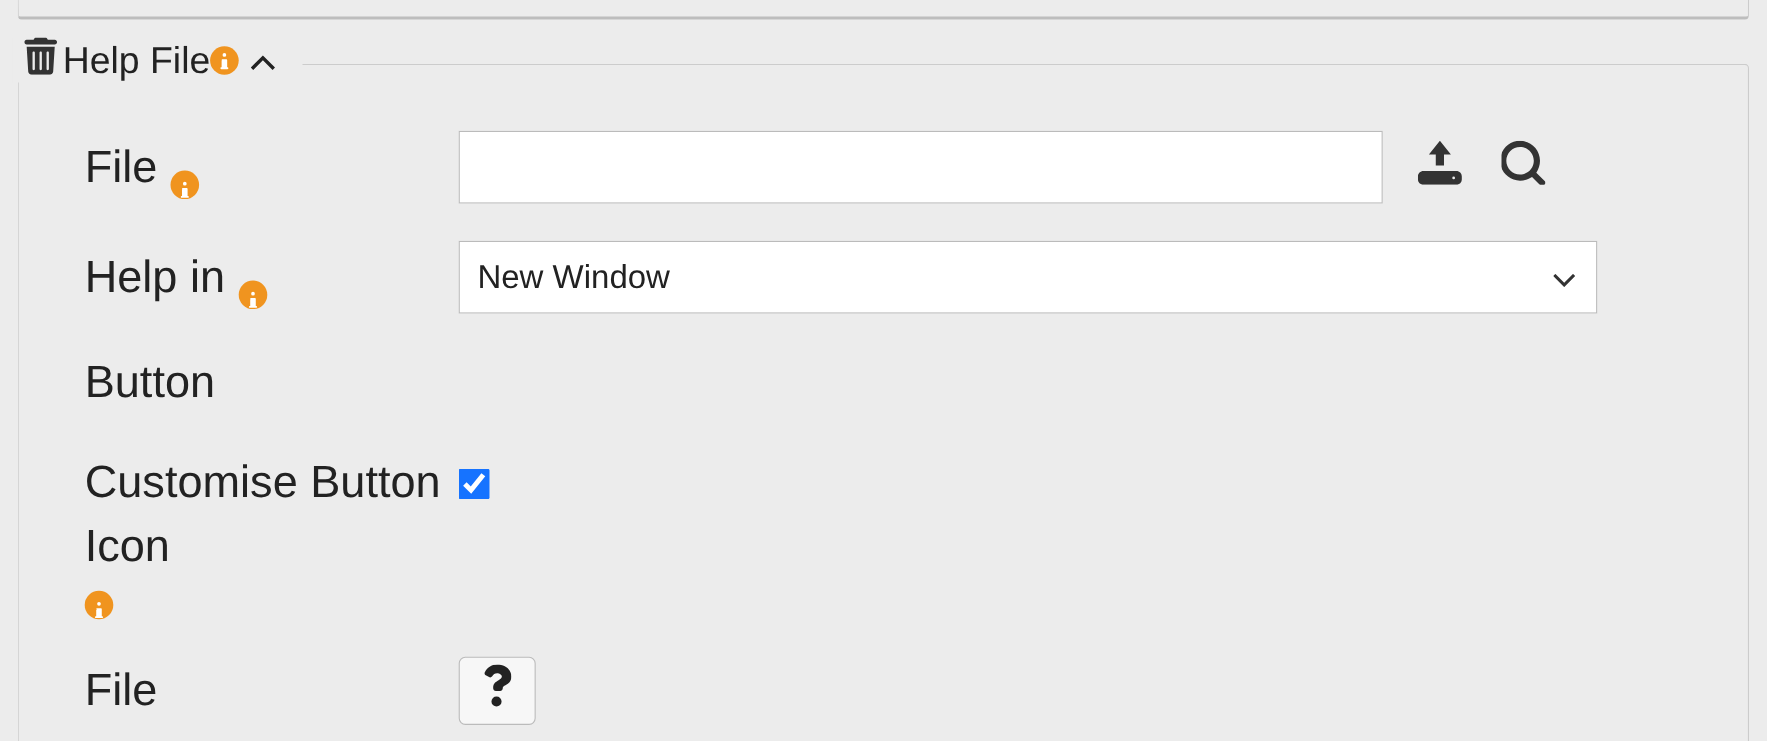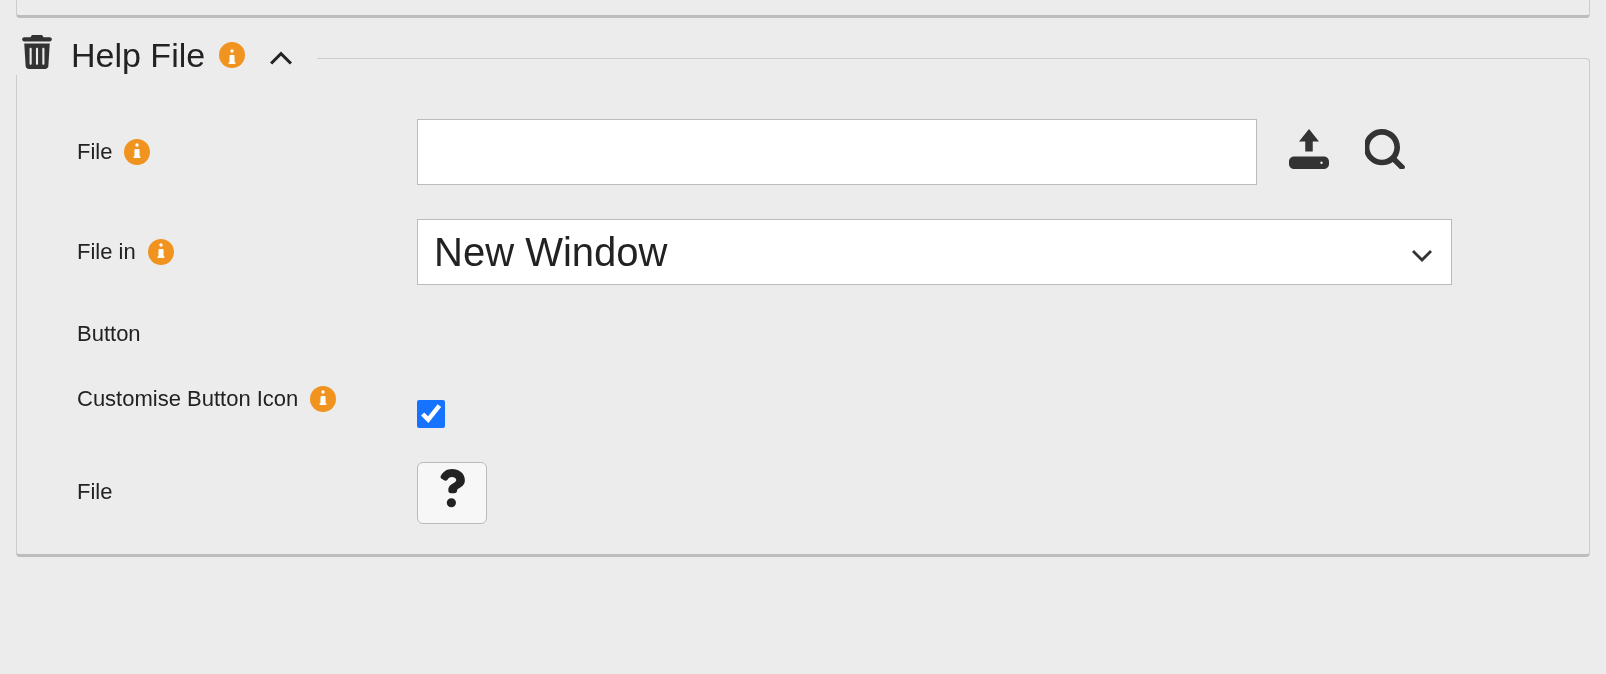--- a/index.html
+++ b/index.html
@@ -32,21 +32,21 @@
       position: relative;
       padding: 60px 60px 30px 60px;
     }
 
     .panel-header {
       position: absolute;
       top: -24px;
       left: -6px;
       display: flex;
       align-items: center;
-      gap: 14px;
+      gap: 0;
       background: #ececec;
       padding: 0 18px 0 6px;
     }
 
     .trash-btn {
       width: 40px; height: 40px;
       display: flex; align-items: center; justify-content: center;
       cursor: pointer;
     }
     .trash-btn svg { width: 30px; height: 34px; fill: #333; }
@@ -82,42 +82,42 @@
 
     .form-row {
       display: flex;
       align-items: center;
     }
     .form-row.multi-line-label { align-items: flex-start; }
 
     .label-cell {
       flex: 0 0 340px;
       display: flex;
-      align-items: center;
+      align-items: flex-end;
       gap: 12px;
       flex-wrap: wrap;
-      font-size: 22px;
+      font-size: 41px;
       line-height: 1.4;
       color: #222;
     }
     .label-cell .info-badge { flex-shrink: 0; }
 
     .value-cell {
       flex: 1 1 auto;
       display: flex;
       align-items: center;
       gap: 28px;
     }
 
     .text-input, .select-control {
       width: 840px;
       height: 66px;
       background: #fff;
       border: 1px solid #bbb;
-      font-size: 40px;
+      font-size: 30px;
       padding: 0 16px;
       color: #222;
     }
 
     .select-control {
       appearance: none;
       -webkit-appearance: none;
       width: 1035px;
       background-image: none;
       padding-right: 48px;
@@ -221,21 +221,21 @@
             <svg viewBox="0 0 512 512">
                 <path d="M505 471 L405 371 C431 331 448 284 448 232 C448 104 344 0 216 0 S-16 104 -16 232 88 464 216 464 c52 0 99-17 139-43 l100 100 c9 9 24 9 34 0 l16-16 c9-10 9-25 0-34zM216 392 c-88 0-160-72-160-160 s72-160 160-160 160 72 160 160 -72 160-160 160z"></path>
               </svg>
           </span>
         </div>
       </div>
     </div>
 
     <div class="form-row">
       <div class="label-cell">
-        <span>File in</span>
+        <span>Help in</span>
         <span class="info-badge">
           <span>
             <svg viewBox="0 0 192 512">
                 <path d="M96 64a48 48 0 1 1 0 96 48 48 0 1 1 0-96zM48 224h96c13 0 24 11 24 24v184h8c13 0 24 11 24 24s-11 24-24 24H16c-13 0-24-11-24-24s11-24 24-24h8V272H48c-13 0-24-11-24-24s11-24 24-24z"></path>
               </svg>
           </span>
         </span>
       </div>
       <div class="value-cell">
         <div class="select-wrap">

